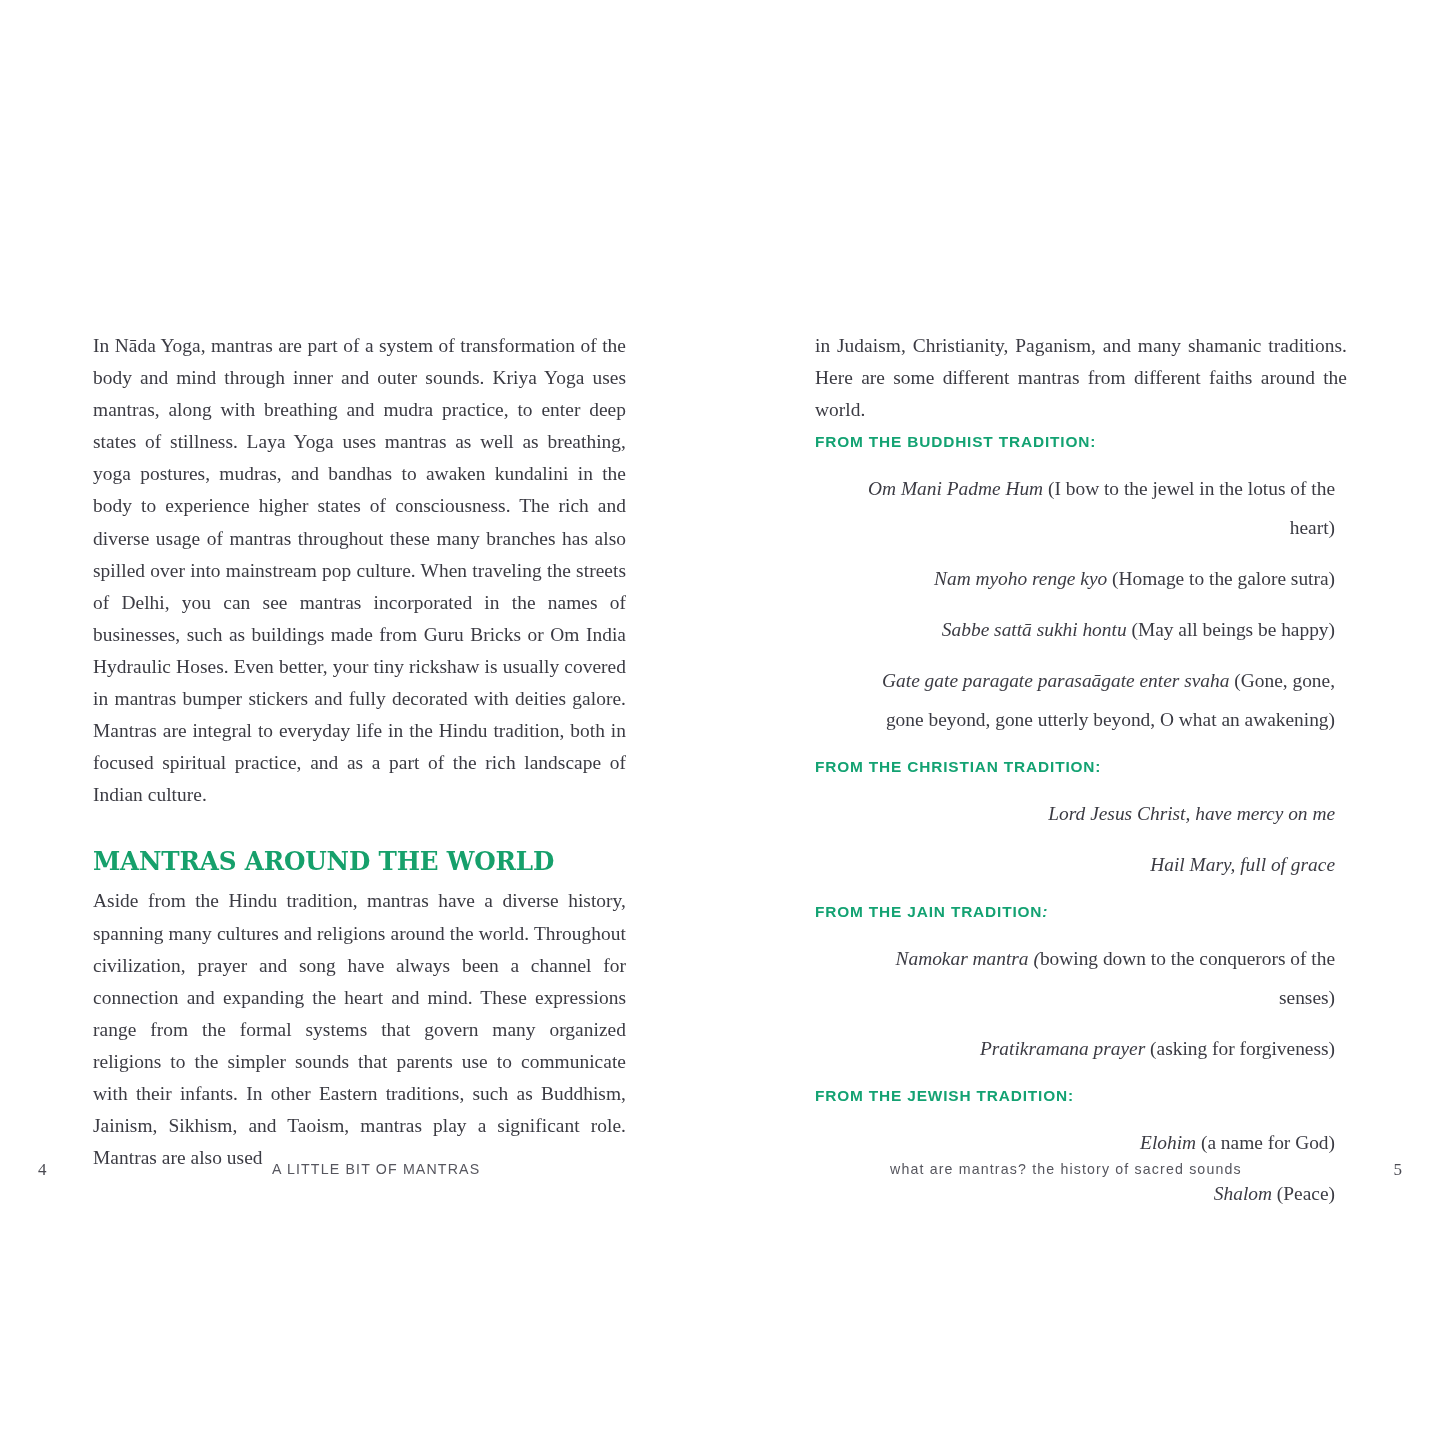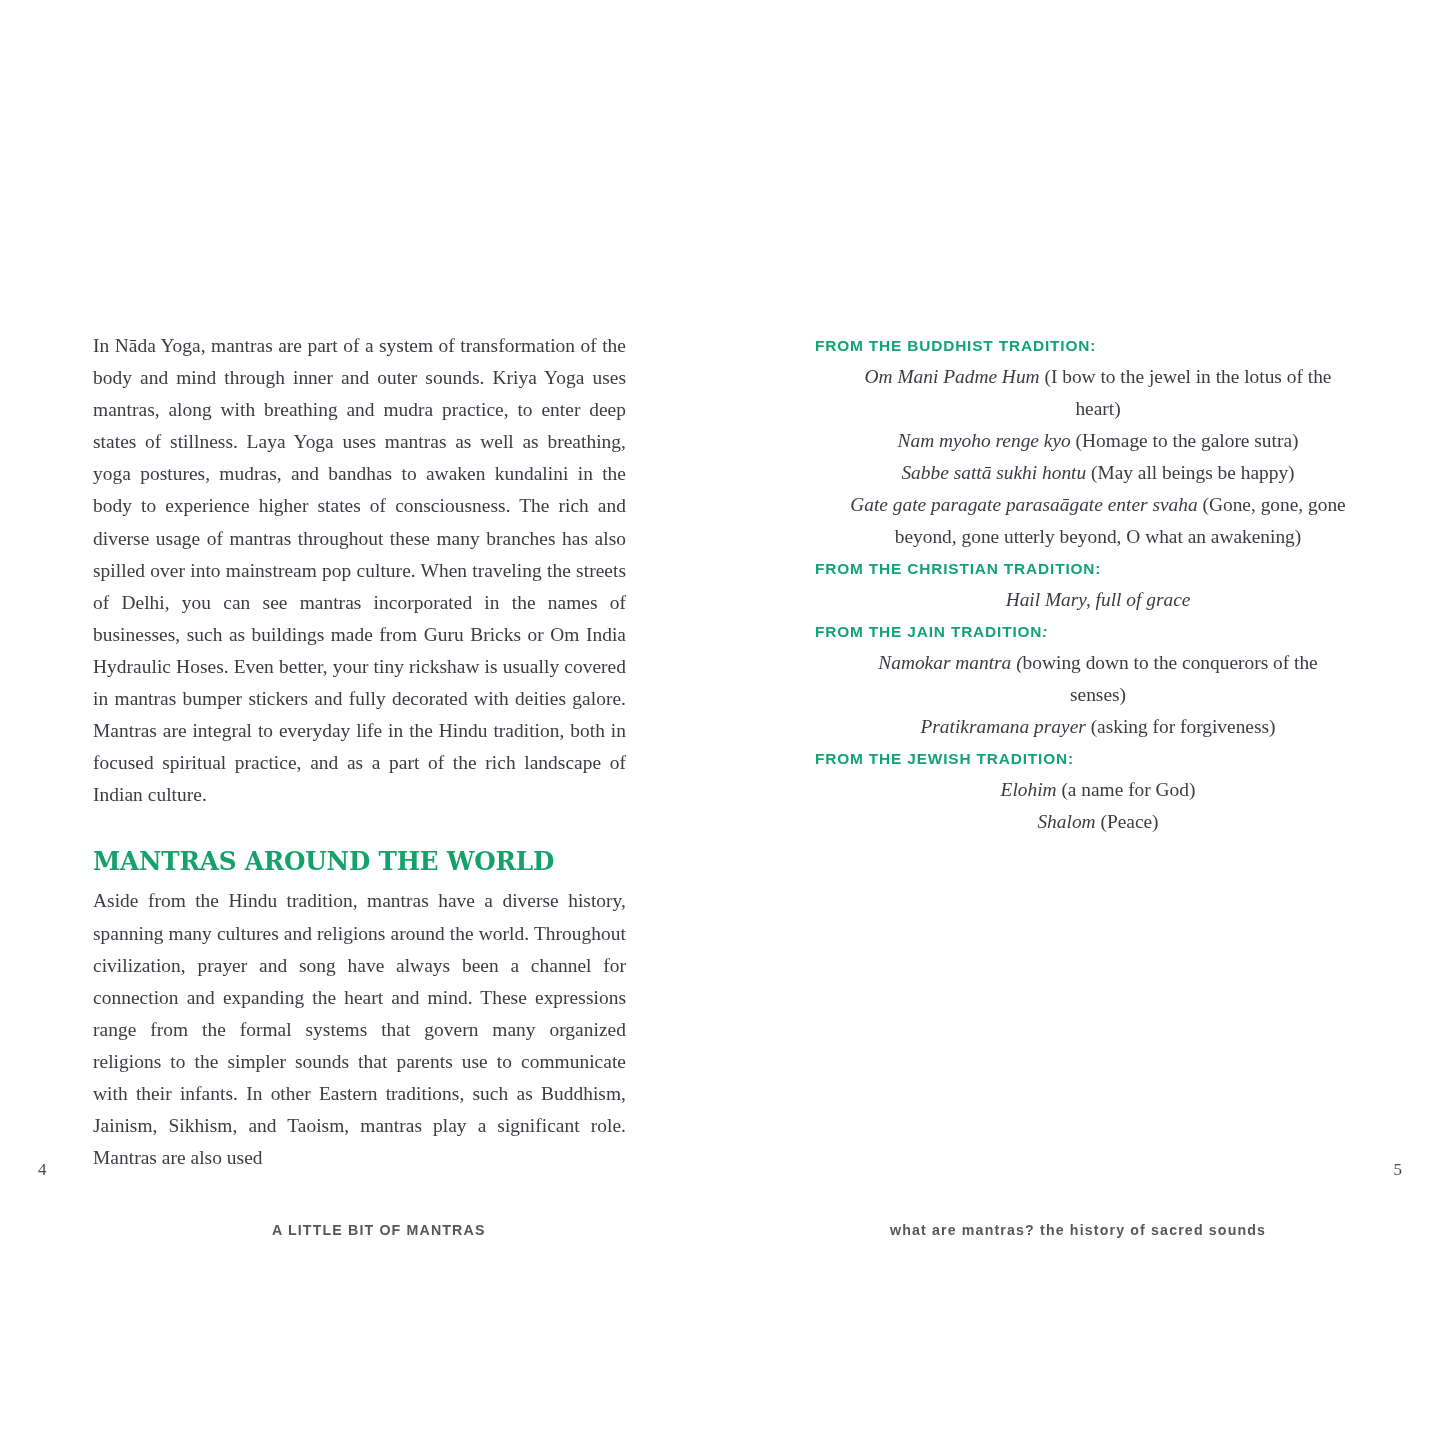--- a/index.html
+++ b/index.html
@@ -73,49 +73,48 @@
     text-transform: uppercase;
     white-space: nowrap;
   }
   .subhead .punct-italic {
     font-style: italic;
     font-weight: bold;
   }
 
   
   .mantra {
-    margin: 0;
+    margin: 12px;
     padding-left: 34px;
     font-size: 19.4px;
-    line-height: 32px;
+    line-height: 39px;
     color: #3b3b43;
-    text-align: center;
+    text-align: right;
   }
   .mantra i { font-style: italic; }
   .mantra .rom { font-style: normal; }
 
   
   .folio {
     position: absolute;
     font-family: "Liberation Serif", serif;
     font-size: 17px;
     color: #4a4a52;
   }
   .folio-left  { left: 38px;   top: 1160px; }
   .folio-right { right: 38px;  top: 1160px; }
 
   .runhead {
     position: absolute;
-    top: 1222px;
+    top: 1161px;
     font-family: "Liberation Sans", sans-serif;
     font-size: 14.2px;
     letter-spacing: 1.15px;
     color: #56565e;
     white-space: nowrap;
-    font-weight: bold;
   }
   .runhead-left {
     left: 272px;
     text-transform: uppercase;
   }
   .runhead-right {
     left: 890px;
     text-transform: lowercase;
   }
 </style>
@@ -135,28 +134,30 @@
     <div class="heading-gap-bottom"></div>
 
     <p class="body">Aside from the Hindu tradition, mantras have a diverse history, spanning many cultures and religions around the world. Throughout civilization, prayer and song have always been a channel for connection and expanding the heart and mind. These expressions range from the formal systems that govern many organized religions to the simpler sounds that parents use to communicate with their infants. In other Eastern traditions, such as Buddhism, Jainism, Sikhism, and Taoism, mantras play a significant role. Mantras are also used</p>
   </div>
 
   <span class="folio folio-left">4</span>
   <span class="runhead runhead-left">A LITTLE BIT OF MANTRAS</span>
 
   <div class="col col-right">
 
+    <p class="body">in Judaism, Christianity, Paganism, and many shamanic traditions. Here are some different mantras from different faiths around the world.</p>
 
     <div id="traditions-container">
         <h3 class="subhead"><span>FROM THE BUDDHIST TRADITION:</span></h3>
         <p class="mantra"><i>Om Mani Padme Hum</i><span class="rom"> (I bow to the jewel in the lotus of the heart)</span></p>
         <p class="mantra"><i>Nam myoho renge kyo</i><span class="rom"> (Homage to the galore sutra)</span></p>
         <p class="mantra"><i>Sabbe sattā sukhi hontu</i><span class="rom"> (May all beings be happy)</span></p>
         <p class="mantra"><i>Gate gate paragate parasaāgate enter svaha</i><span class="rom"> (Gone, gone, gone beyond, gone utterly beyond, O what an awakening)</span></p>
         <h3 class="subhead"><span>FROM THE CHRISTIAN TRADITION:</span></h3>
+        <p class="mantra"><i>Lord Jesus Christ, have mercy on me</i></p>
         <p class="mantra"><i>Hail Mary, full of grace</i></p>
         <h3 class="subhead"><span>FROM THE JAIN TRADITION</span><span class="punct-italic">:</span></h3>
         <p class="mantra"><i>Namokar mantra (</i><span class="rom">bowing down to the conquerors of the senses)</span></p>
         <p class="mantra"><i>Pratikramana prayer</i><span class="rom"> (asking for forgiveness)</span></p>
         <h3 class="subhead"><span>FROM THE JEWISH TRADITION:</span></h3>
         <p class="mantra"><i>Elohim</i><span class="rom"> (a name for God)</span></p>
         <p class="mantra"><i>Shalom</i><span class="rom"> (Peace)</span></p>
       </div>
   </div>
 

